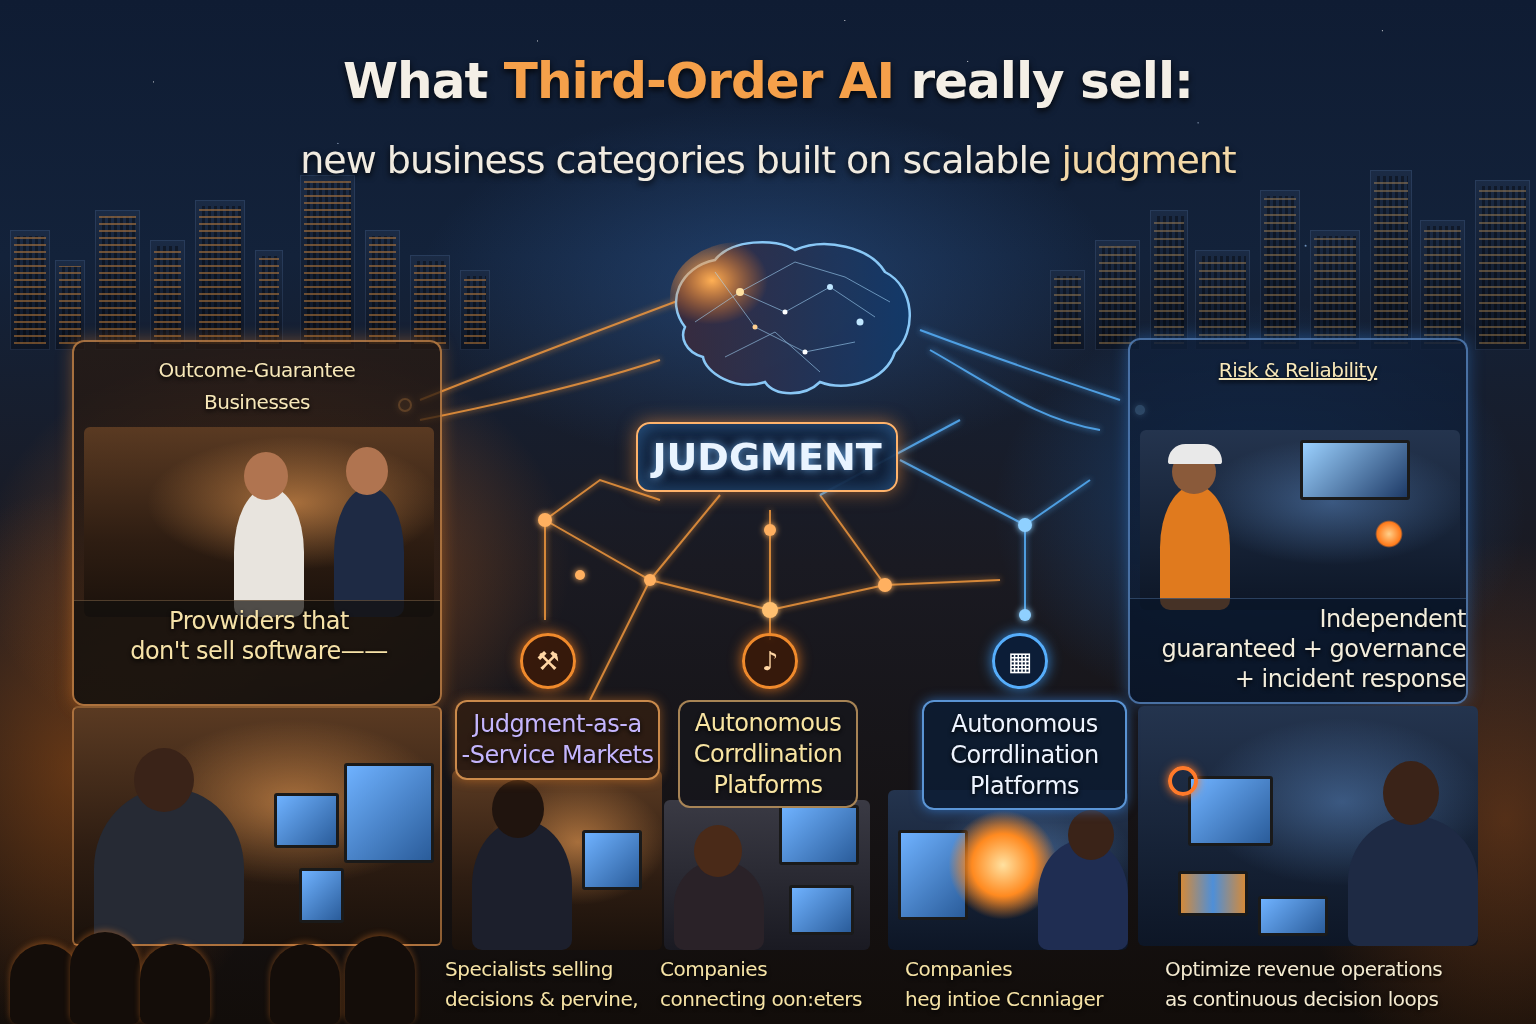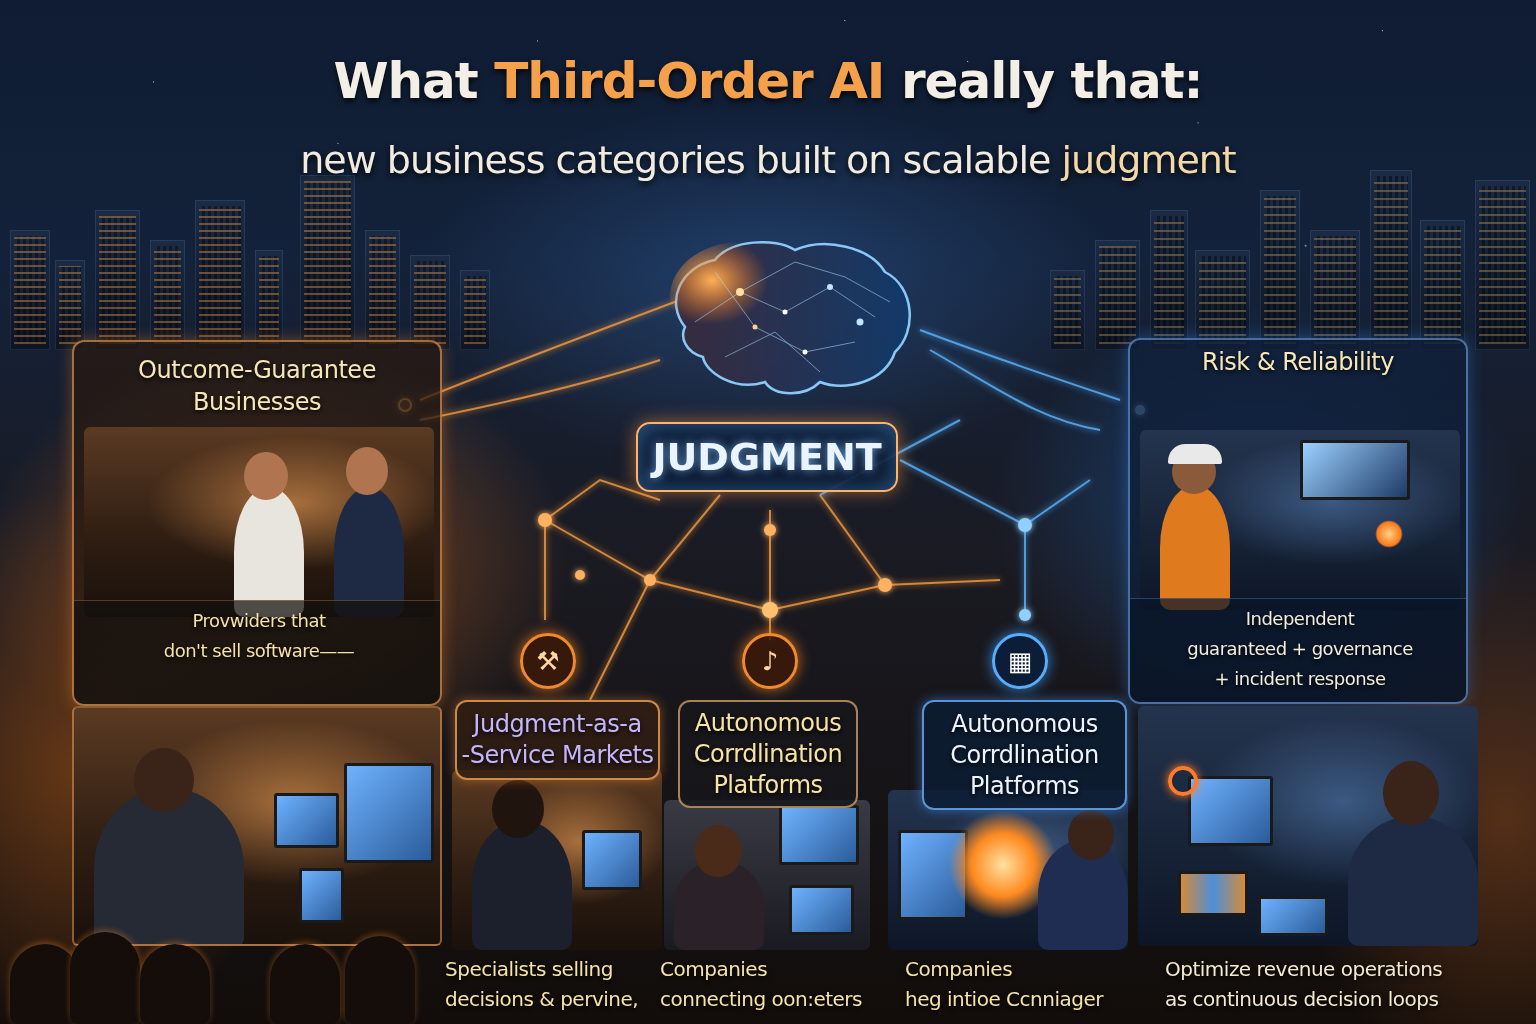--- a/index.html
+++ b/index.html
@@ -66,24 +66,24 @@
     box-shadow: 0 0 18px rgba(255,150,60,.55), 0 0 24px rgba(80,170,255,.45) inset;
     display: flex; align-items: center; justify-content: center;
     font-family: "DejaVu Sans", sans-serif; font-weight: bold; font-size: 38px; color: #e9f4ff;
     text-shadow: 0 0 10px rgba(120,190,255,.8); letter-spacing: 0px; }
 
   
   .panel { position: absolute; border-radius: 12px; overflow: hidden; }
   .panel.orange { border: 2px solid rgba(255,170,90,.6); background: linear-gradient(180deg, rgba(40,26,18,.78), rgba(30,20,14,.6)); box-shadow: 0 0 16px rgba(255,140,40,.35); }
   .panel.blue { border: 2px solid rgba(120,180,255,.55); background: linear-gradient(180deg, rgba(16,32,58,.8), rgba(10,22,42,.65)); box-shadow: 0 0 16px rgba(60,150,255,.35); }
   .panel-title { position: absolute; left: 0; right: 0; text-align: center;
-    font-family: "DejaVu Sans", sans-serif; font-size: 24px; line-height: 32px; color: #f7e7b8;
+    font-family: "DejaVu Sans", sans-serif; font-size: 20px; line-height: 32px; color: #f7e7b8;
     text-shadow: 0 2px 4px rgba(0,0,0,.9); letter-spacing: -0.5px; }
   .panel-desc { position: absolute; left: 4px; right: 0; text-align: center;
-    font-family: "DejaVu Sans", sans-serif; font-size: 18px; line-height: 30px; color: #f6e2a8;
+    font-family: "DejaVu Sans", sans-serif; font-size: 24px; line-height: 30px; color: #f6e2a8;
     text-shadow: 0 2px 4px rgba(0,0,0,.9); letter-spacing: -0.5px; }
   .desc-band { position: absolute; left: 0; right: 0; background: rgba(20,16,14,.72);
     border-top: 1px solid rgba(255,200,140,.25); }
   .desc-band.blue { background: rgba(10,22,42,.72); border-top: 1px solid rgba(140,190,255,.25); }
 
   
   .scene { position: absolute; border-radius: 6px; overflow: hidden; }
   .scene.warm { background:
       radial-gradient(ellipse 60% 50% at 60% 40%, rgba(255,170,90,.55), transparent 70%),
       linear-gradient(180deg, #5a3a22, #2e1d12 60%, #1a110b); }
@@ -138,21 +138,21 @@
   <div class="bldg" style="left:1260px;width:40px;height:160px"></div>
   <div class="bldg" style="left:1310px;width:50px;height:120px"></div>
   <div class="bldg" style="left:1370px;width:42px;height:180px"></div>
   <div class="bldg" style="left:1420px;width:45px;height:130px"></div>
   <div class="bldg" style="left:1475px;width:55px;height:170px"></div>
 </div>
 
 <h1 class="title">
   <span>What</span>
   <span class="accent">Third-Order AI</span>
-  <span>really that:</span>
+  <span>really sell:</span>
 </h1>
 <div class="subtitle">
   <span>new business categories built on scalable</span>
   <span class="last">judgment</span>
 </div>
 
 <svg class="network" viewBox="0 0 1536 1024">
   <defs>
     <filter id="glow" x="-50%" y="-50%" width="200%" height="200%">
       <feGaussianBlur stdDeviation="3" result="b"></feGaussianBlur>
@@ -263,25 +263,25 @@
 </div>
 
 <div class="panel blue" style="left:1128px;top:338px;width:340px;height:366px;">
   <div class="scene cool" style="left:10px;top:90px;width:320px;height:180px;">
     <div class="person" style="left:20px;top:55px;width:70px;height:125px;background:#e07a1e;"></div>
     <div class="head" style="left:32px;top:20px;width:44px;height:44px;background:#8a5a3a;"></div>
     <div style="position:absolute;left:28px;top:14px;width:54px;height:20px;border-radius:27px 27px 4px 4px;background:#e9e9e9;"></div>
     <div class="monitor" style="left:160px;top:10px;width:110px;height:60px;background:linear-gradient(135deg,#9bd1ff,#1e3a66);"></div>
     <div style="position:absolute;left:235px;top:90px;width:28px;height:28px;border-radius:50%;background:radial-gradient(circle,#ffd08a,#ff7a1a 60%,transparent 70%);"></div>
   </div>
-  <div class="panel-title" style="top:6px;">
+  <div class="panel-title" style="top:14px;text-decoration:underline;">
     <div>Risk &amp; Reliability</div>
   </div>
   <div class="desc-band blue" style="top:258px;height:108px;"></div>
-  <div class="panel-desc" style="top:264px;color:#f3eddc;">
+  <div class="panel-desc" style="top:264px;color:#f3eddc;text-align:right;">
     <div>Independent</div>
     <div>guaranteed + governance</div>
     <div>+ incident response</div>
   </div>
 </div>
 
 <div class="scene cool" style="left:1138px;top:706px;width:340px;height:240px;">
   <div class="monitor" style="left:50px;top:70px;width:85px;height:70px;"></div>
   <div class="monitor" style="left:40px;top:165px;width:70px;height:45px;background:linear-gradient(90deg,#d48a3a,#4e8fd8,#d48a3a);"></div>
   <div class="monitor" style="left:120px;top:190px;width:70px;height:40px;"></div>

